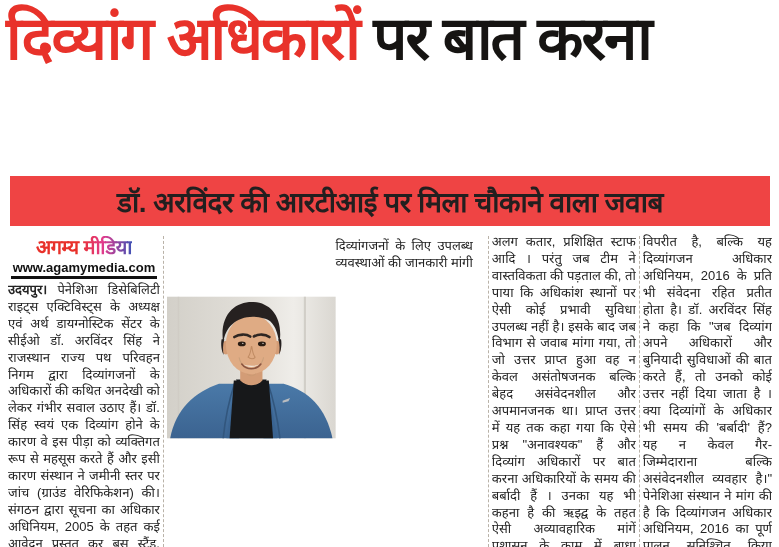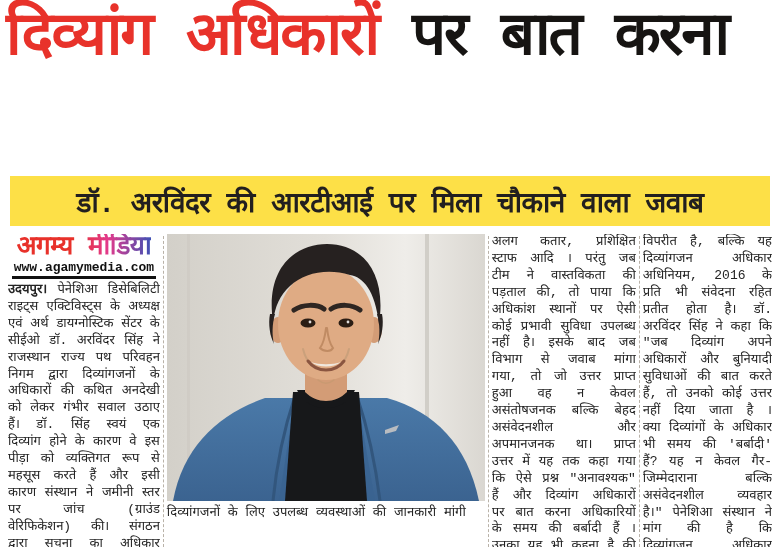--- a/index.html
+++ b/index.html
@@ -1,42 +1,42 @@
 <!DOCTYPE html>
 <html><head>
 <meta charset="utf-8">
 <style>
   html,body{margin:0;padding:0;background:#ffffff;}
   .page{position:relative;width:779px;height:547px;background:#fff;overflow:hidden;
-        font-family:Liberation Mono, monospace;}
+        font-family:Liberation Sans, sans-serif;}
 
   
   .headline{position:absolute;top:-4px;left:6px;width:770px;font-weight:700;color:#161412;}
   .headline .hl{font-size:60px;line-height:85px;letter-spacing:-2px;white-space:nowrap;}
   .headline .red{color:#e8322a;}
 
   
-  .banner{position:absolute;left:10px;top:176px;width:760px;height:50px;background:#fde047;
+  .banner{position:absolute;left:10px;top:176px;width:760px;height:50px;background:#ef4444;
           display:flex;align-items:center;justify-content:center;}
   .banner .btxt{font-size:28px;font-weight:700;color:#221f1f;letter-spacing:-0.5px;white-space:nowrap;}
 
   
   .bodygrid{position:absolute;left:8px;top:234px;width:764px;height:313px;display:flex;}
   .col{text-align:justify;font-size:13px;line-height:16.9px;color:#242424;
        text-justify:inter-word;overflow:hidden;}
   .col1{width:154px;}
   .sep{width:0;border-left:1px dashed #b9b2a8;margin:2px 3px 0 3px;}
-  .midcol{width:318px;display:flex;flex-direction:column;}
+  .midcol{width:318px;display:flex;flex-direction:row;}
   .col3{width:146px;}
   .col4{width:131px;}
   .lead{font-weight:700;}
 
   
   .masthead{text-align:center;margin:0 0 3px 0;}
-  .mast-name{font-size:26px;font-weight:700;letter-spacing:-0.5px;line-height:26px;}
+  .mast-name{font-size:20px;font-weight:700;letter-spacing:-0.5px;line-height:26px;}
   .mast-name .n1{color:#e8312a;}
   .mast-name .n2{background:linear-gradient(90deg,#e8312a 0%,#e23a8c 45%,#3f51b5 100%);
                  -webkit-background-clip:text;background-clip:text;color:#d6006e;
                  -webkit-text-fill-color:transparent;}
   .mast-url{display:inline-block;font-size:13px;font-weight:700;color:#111;
             border-bottom:3px solid #111;padding:0 2px 1px 2px;line-height:15px;}
 
   
   .photo{width:318px;height:267px;display:block;}
   .caption-row{display:flex;margin-top:4px;}

